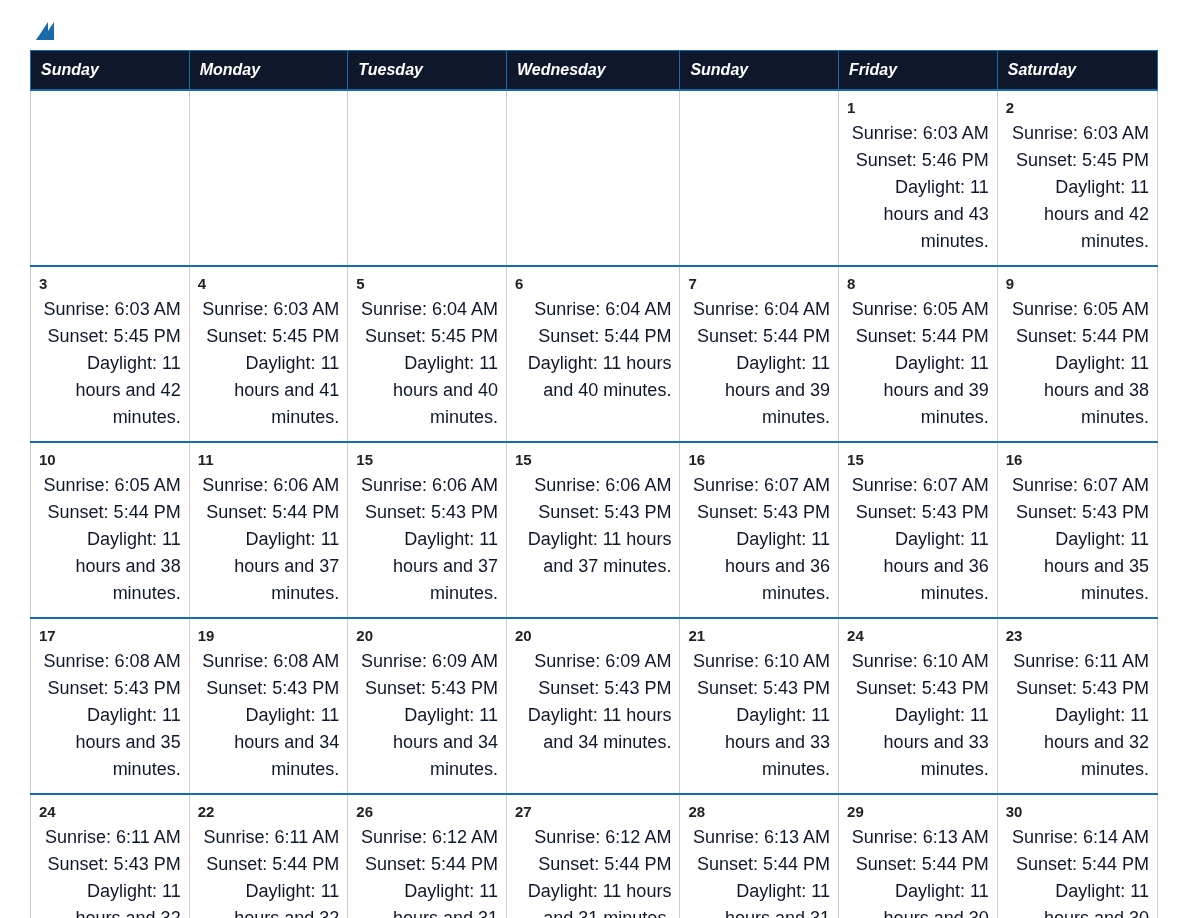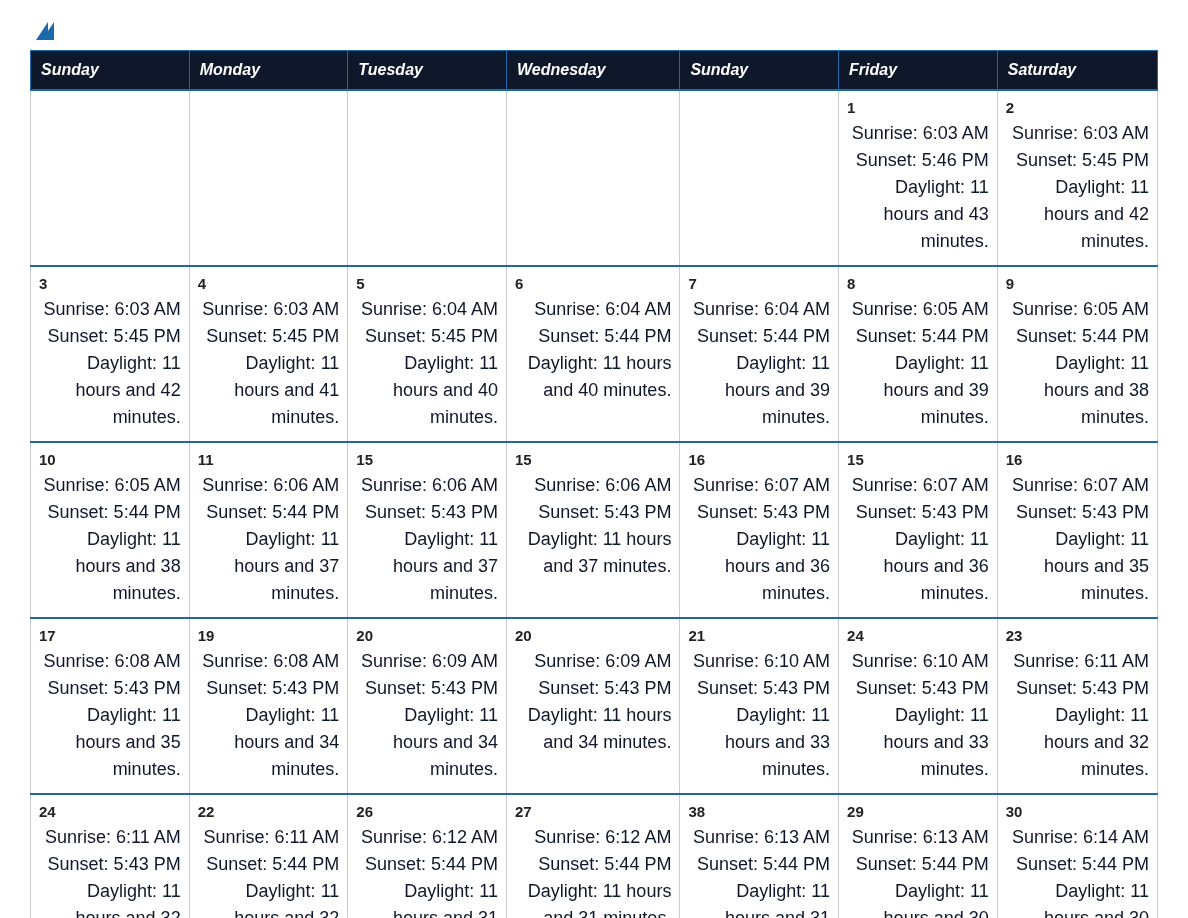--- a/index.html
+++ b/index.html
@@ -307,21 +307,21 @@
 Sunset: 5:44 PM
 Daylight: 11 hours and 31 minutes.</div>
         </td>
         <td>
           <div class="day-number">27</div>
           <div class="day-info" style="white-space: pre-line;">Sunrise: 6:12 AM
 Sunset: 5:44 PM
 Daylight: 11 hours and 31 minutes.</div>
         </td>
         <td>
-          <div class="day-number">38</div>
+          <div class="day-number">28</div>
           <div class="day-info" style="white-space: pre-line;">Sunrise: 6:13 AM
 Sunset: 5:44 PM
 Daylight: 11 hours and 31 minutes.</div>
         </td>
         <td>
           <div class="day-number">29</div>
           <div class="day-info" style="white-space: pre-line;">Sunrise: 6:13 AM
 Sunset: 5:44 PM
 Daylight: 11 hours and 30 minutes.</div>
         </td>

